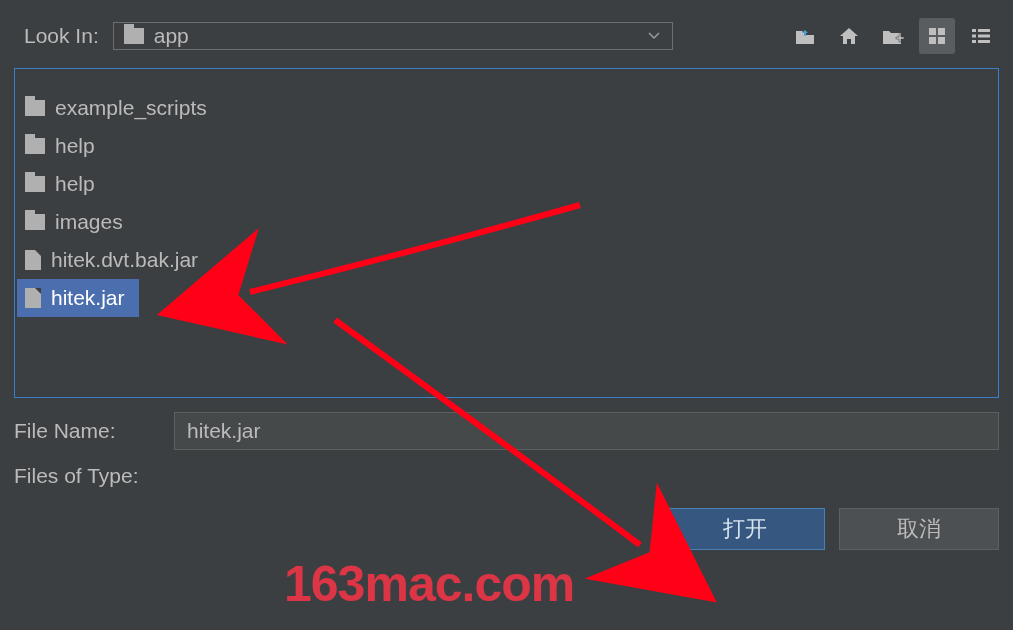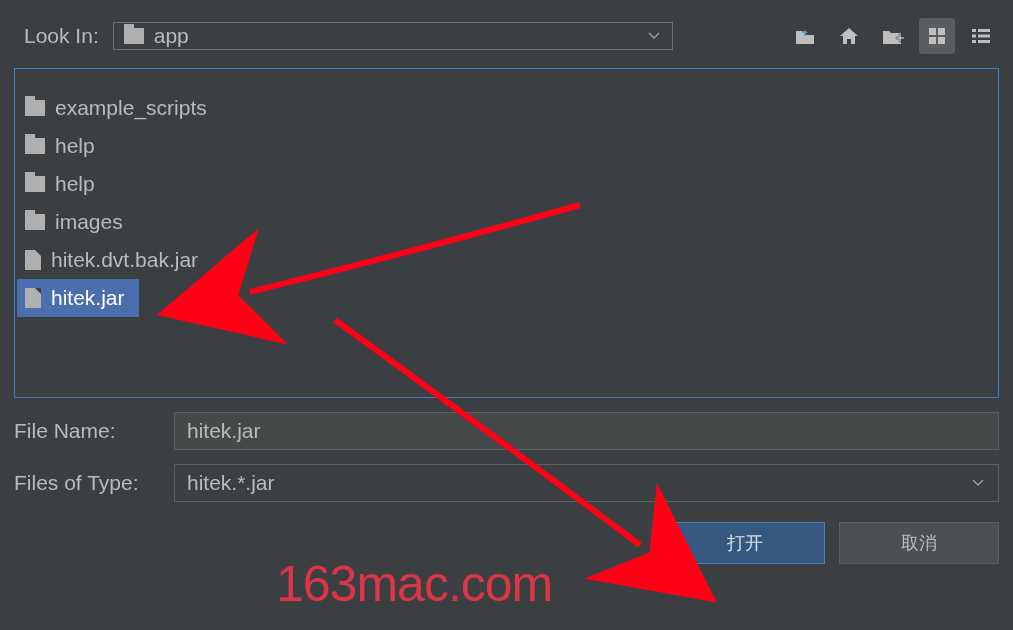--- a/index.html
+++ b/index.html
@@ -97,36 +97,36 @@
       padding: 20px 14px 0 14px;
       position: relative;
     }
     .btn {
       min-width: 160px; height: 42px;
       border: 1px solid #5e6060;
       color: #bbbbbb;
       background: #4c5052;
       display: flex; align-items: center; justify-content: center;
       cursor: pointer;
-      font-size: 18px;
+      font-size: 22px;
     }
     .btn.primary {
       background: #365880;
       border: 1.5px solid #4a7fb3;
       color: #d8e4f0;
     }
     .folder-icon { width: 20px; height: 16px; background: #b0b0b0; position: relative; }
     .folder-icon::before { content:""; position:absolute; top:-4px; left:0; width:10px; height:4px; background:#b0b0b0; }
     .file-icon { width: 16px; height: 20px; background:#b0b0b0; position: relative; }
     .file-icon::after { content:""; position:absolute; top:0; right:0; width:6px; height:6px; background:#3c3f41; clip-path: polygon(100% 0, 100% 100%, 0 0); }
     .watermark {
       position: absolute;
-      left: 276px; top: 555px;
+      left: 284px; top: 555px;
       color: #dc3545;
-      font-weight: 400;
+      font-weight: 700;
       font-size: 50px;
       letter-spacing: -1px;
       pointer-events: none;
     }
     svg.annotation { position: absolute; top:0; left:0; pointer-events:none; }
   </style>
 </head>
 <body>
 
 <div class="top-row">
@@ -206,28 +206,20 @@
     </div>
   </div>
 
 <div class="field-row">
   <span class="field-label">File Name:</span>
   <input class="field-input" value="hitek.jar" style="">
 </div>
 
 <div class="field-row">
   <span class="field-label">Files of Type:</span>
-  <div class="field-select">
-    <span>hitek.*.jar</span>
-    <span class="chev">
-      <svg width="16" height="16" viewBox="0 0 16 16">
-          <path d="M3 6 L8 11 L13 6" stroke="#9a9a9a" stroke-width="1.5" fill="none"></path>
-        </svg>
-    </span>
-  </div>
 </div>
 
 <div class="button-row">
   <div class="btn primary">打开</div>
   <div class="btn">取消</div>
 </div>
 
 <div class="watermark">163mac.com</div>
 
 <svg class="annotation" width="1013" height="630">

